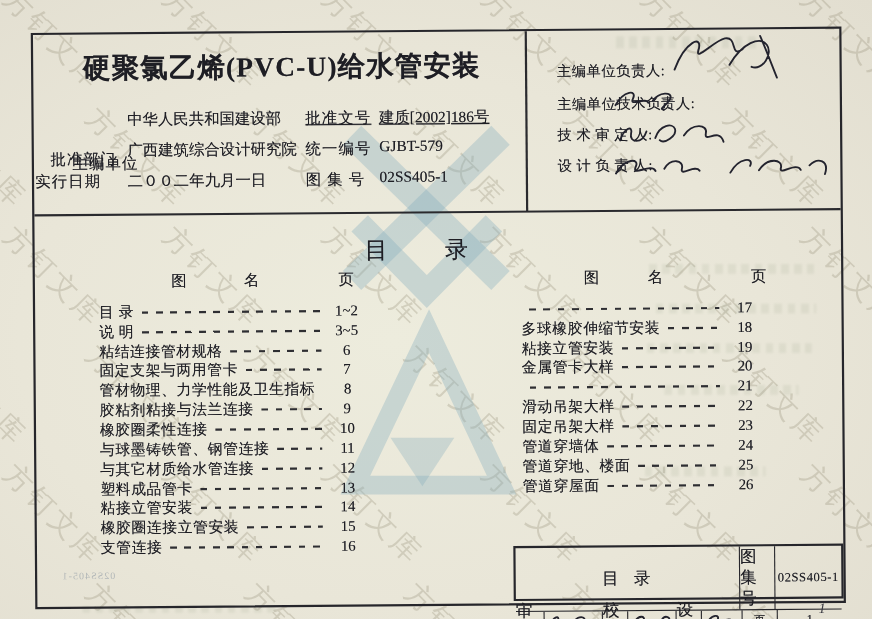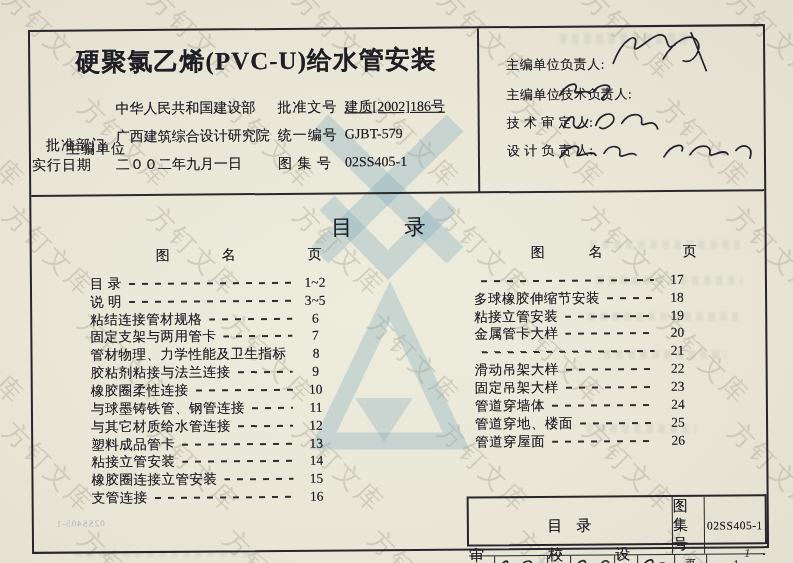--- a/index.html
+++ b/index.html
@@ -122,21 +122,21 @@
 
   <div class="abs ink doc-title">硬聚氯乙烯(PVC-U)给水管安装</div>
 
   <span class="abs ink flabel" style="left:15px;top:69px;margin-top:36px;">批准部门</span>
   <span class="abs ink fvalue" style="left:85px;top:69px;">中华人民共和国建设部</span>
   <span class="abs ink flabel" style="left:15px;top:109px;margin-left:20px;">主编单位</span>
   <span class="abs ink fvalue" style="left:85px;top:97px;">广西建筑综合设计研究院</span>
   <span class="abs ink flabel" style="left:1px;top:125px;">实行日期</span>
   <span class="abs ink fvalue" style="left:85px;top:125px;">二００二年九月一日</span>
 
-  <span class="abs ink flabel" style="left:247px;top:69px;">批准文号</span>
+  <span class="abs ink flabel" style="left:247px;top:69px;text-decoration:underline;">批准文号</span>
   <span class="abs ink fvalue" style="left:314px;top:69px;text-decoration:underline;">建质[2002]186号</span>
   <span class="abs ink flabel" style="left:247px;top:97px;">统一编号</span>
   <span class="abs ink fvalue" style="left:314px;top:97px;">GJBT-579</span>
   <span class="abs ink flabel" style="left:247px;top:125px;">图 集 号</span>
   <span class="abs ink fvalue" style="left:314px;top:125px;">02SS405-1</span>
 
   <span class="abs ink siglabel" style="left:476px;top:58px;">主编单位技术负责人:</span>
   <span class="abs ink siglabel" style="left:476px;top:28px;">主编单位负责人:</span>
   <span class="abs ink siglabel" style="left:476px;top:86px;">技 术 审 定 人:</span>
   <span class="abs ink siglabel" style="left:476px;top:114px;">设 计 负 责 人:</span>

